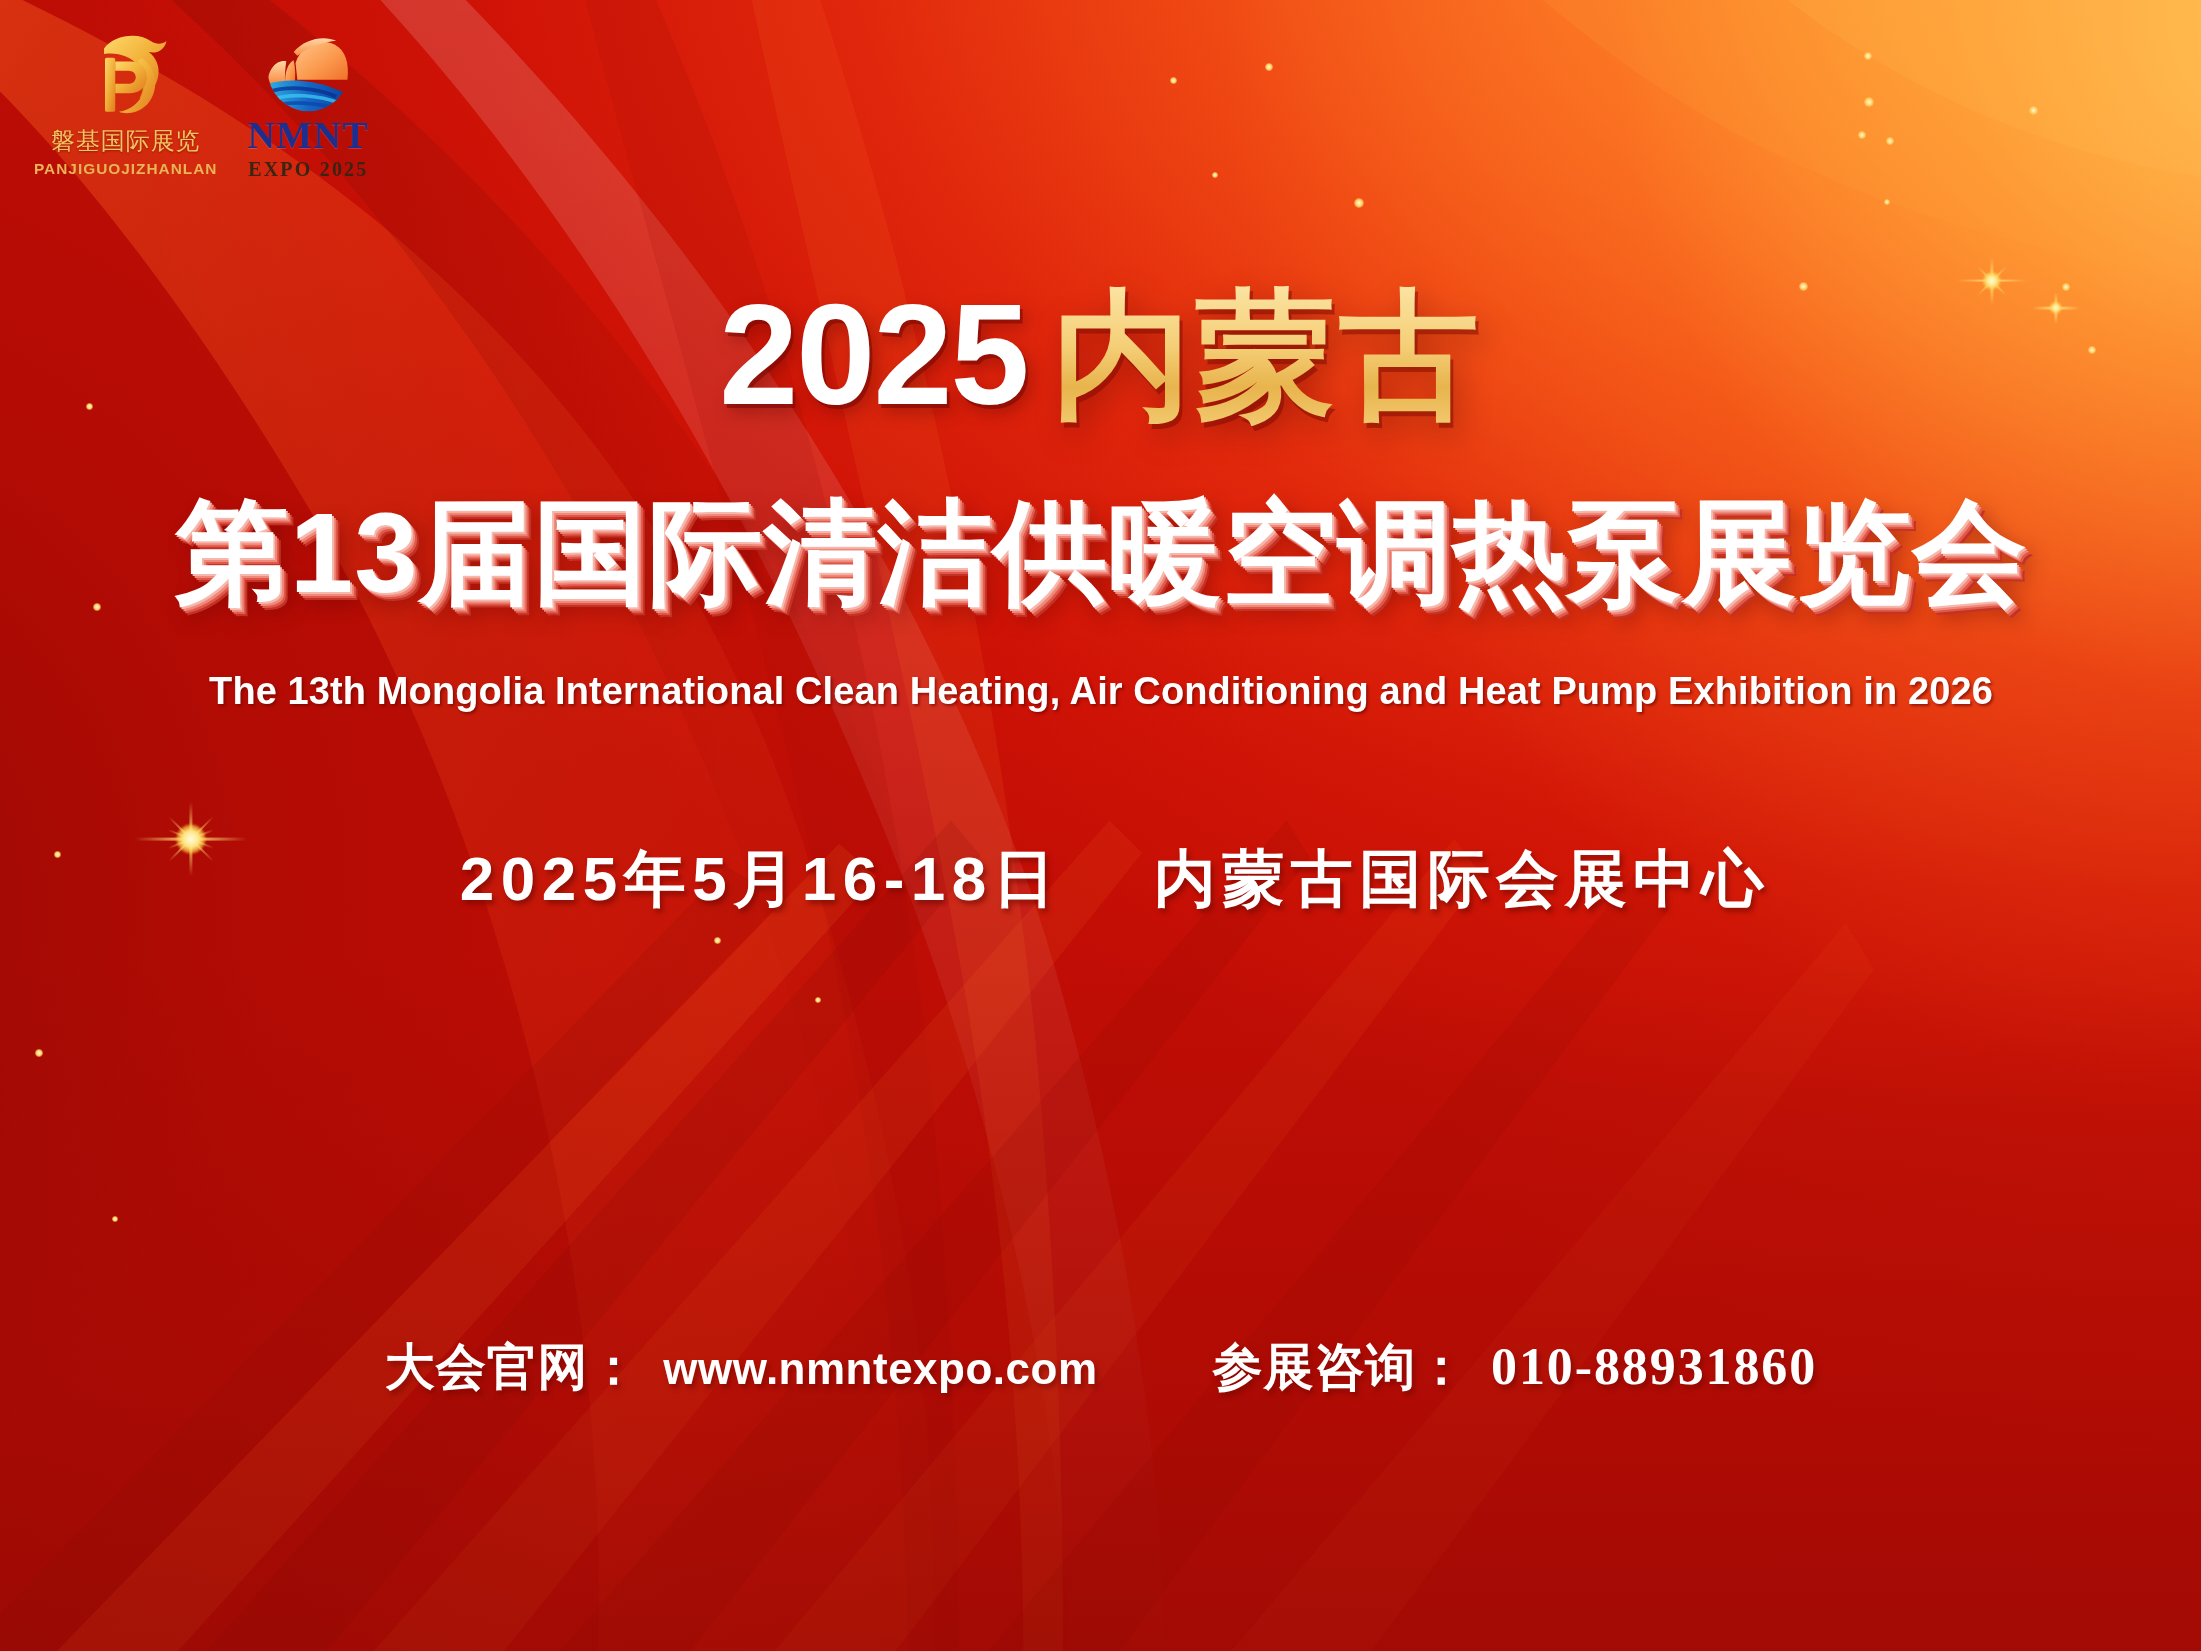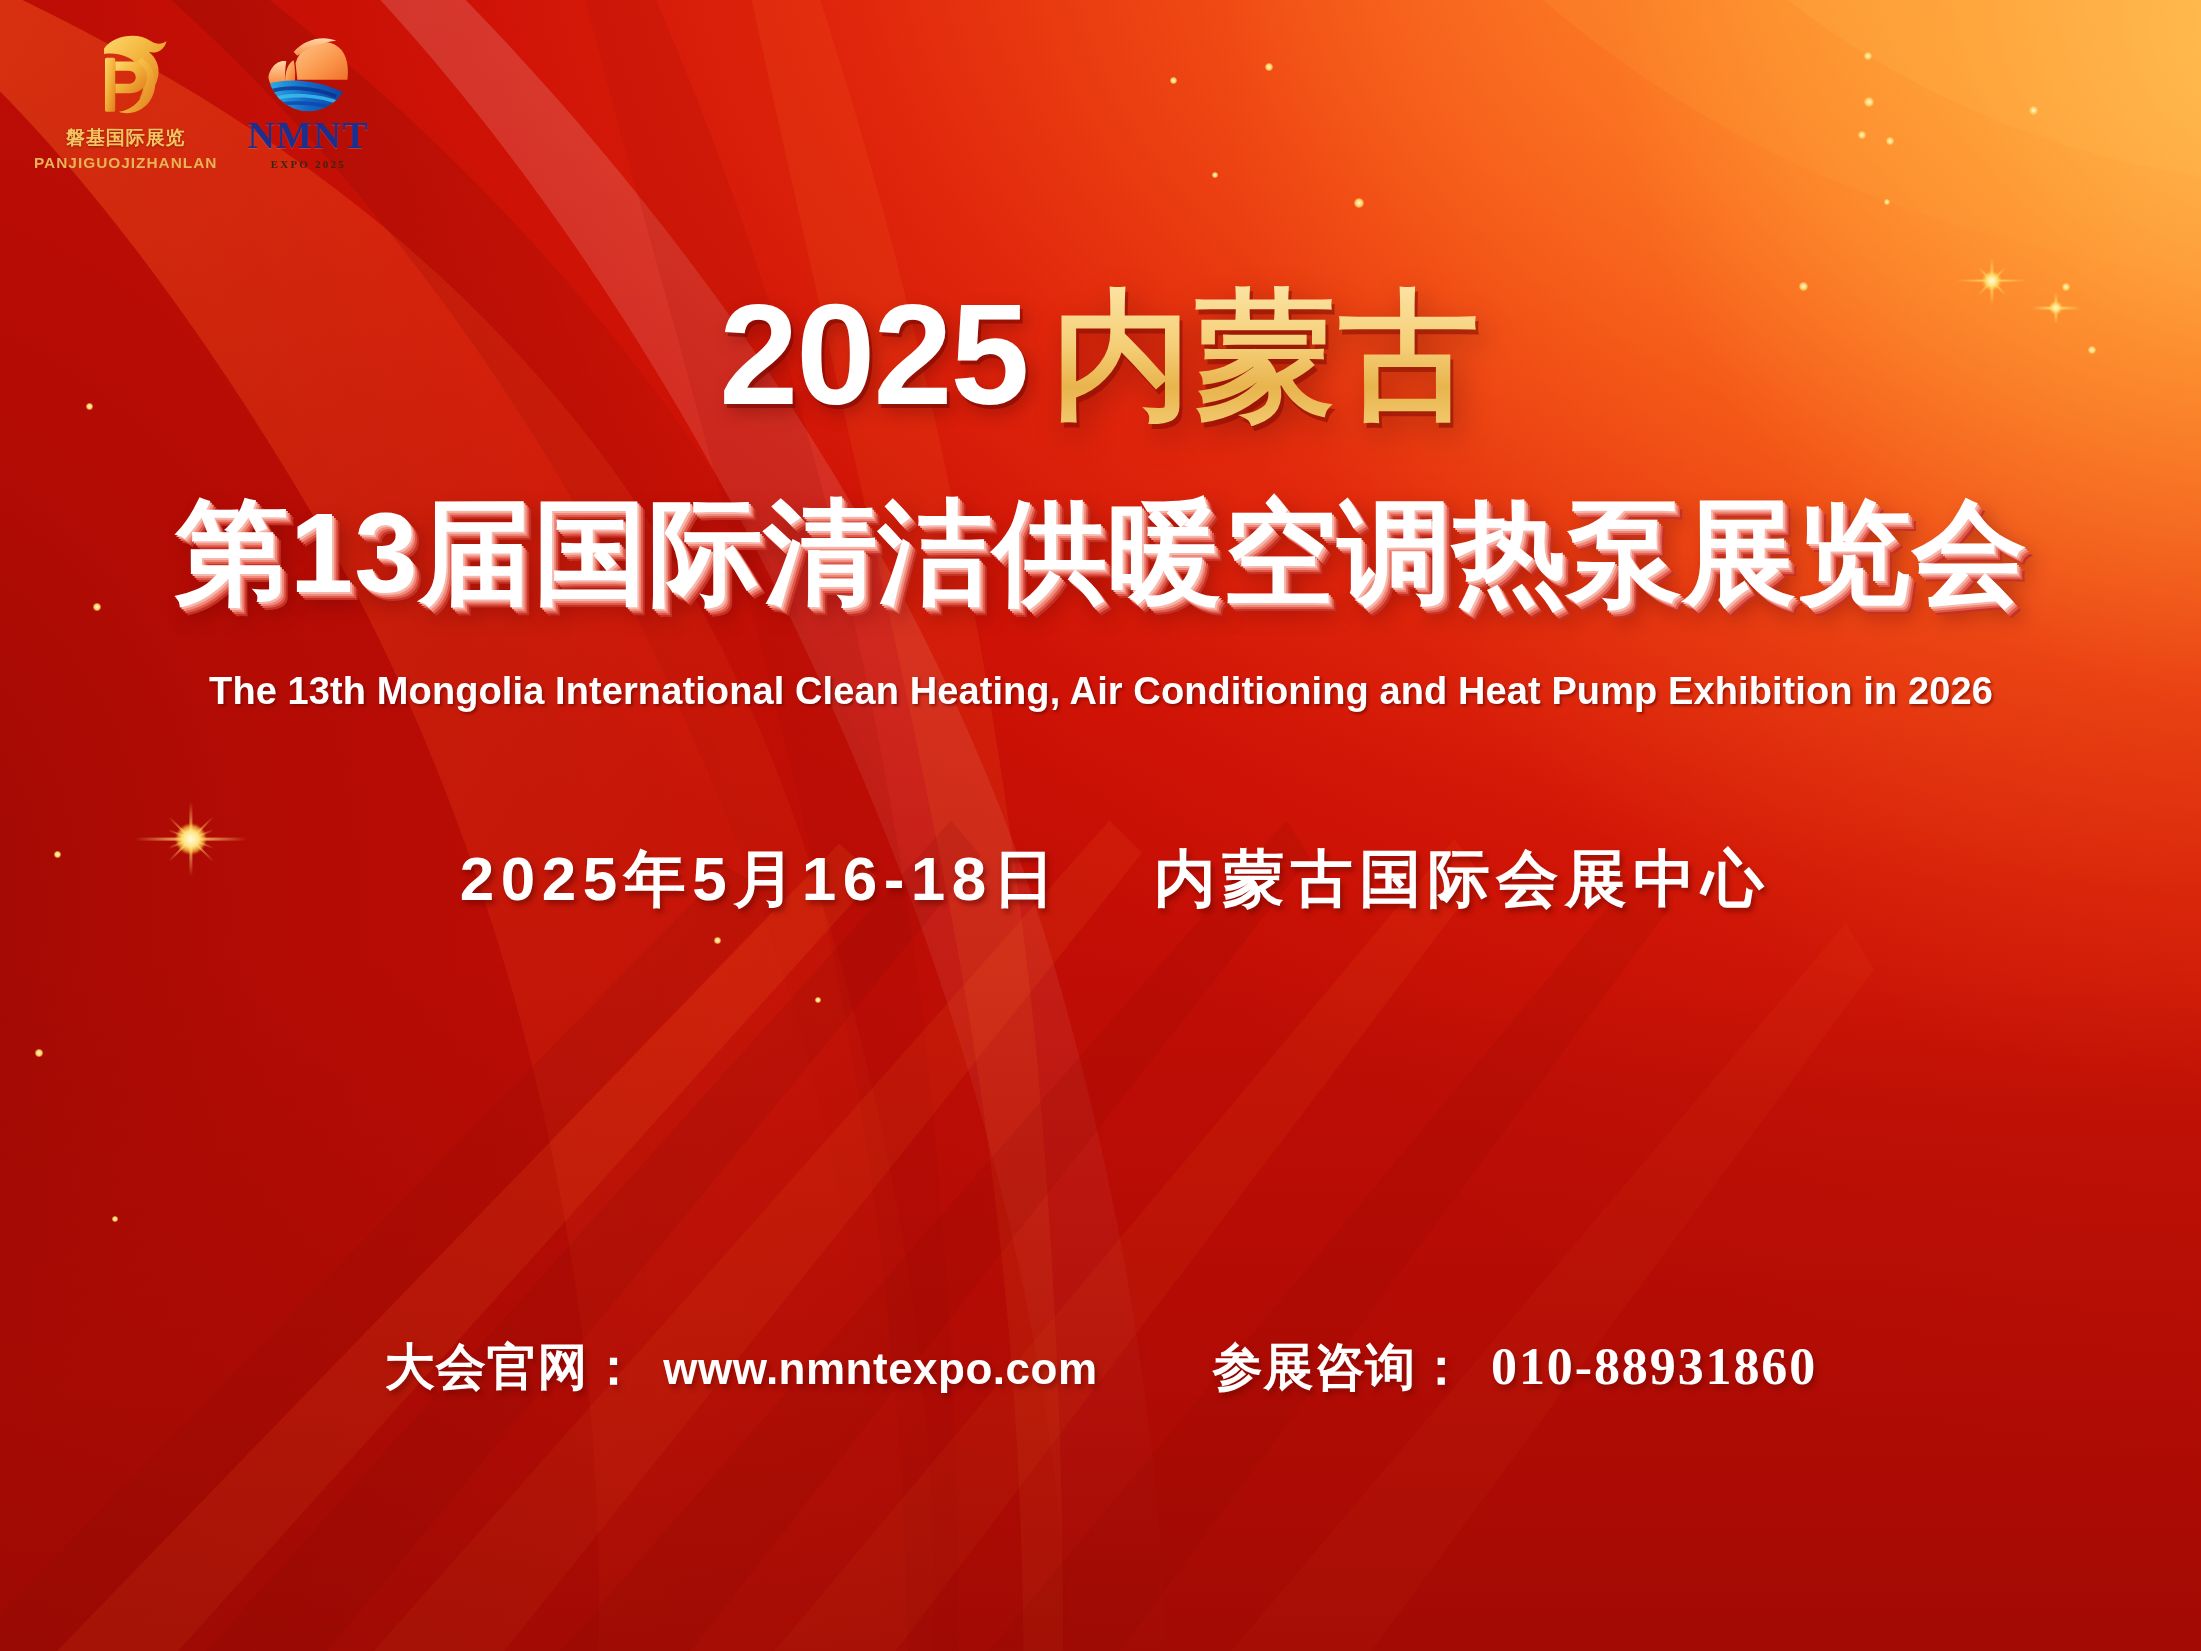--- a/index.html
+++ b/index.html
@@ -90,23 +90,23 @@
     top: 26px;
     display: flex;
     align-items: flex-start;
     gap: 30px;
     z-index: 6;
   }
   .logo-block { display: flex; flex-direction: column; align-items: center; }
   .pj-mark { width: 99px; height: 97px; }
   .pj-cn {
     margin-top: 1.9px;
-    font-size: 19px;
+    font-size: 24px;
     letter-spacing: 0.9px;
-    font-weight: 700;
+    font-weight: 400;
     color: #f3c561;
     text-shadow: 0 0.9px 1.9px rgba(90,10,0,0.5);
     white-space: nowrap;
   }
   .pj-py {
     margin-top: 2.8px;
     font-size: 15.4px;
     letter-spacing: 1px;
     font-weight: 700;
     color: #e8b455;
@@ -118,21 +118,21 @@
     font-size: 38px;
     font-weight: 700;
     letter-spacing: 1.4px;
     font-family: "Liberation Serif", "DejaVu Serif", serif;
     color: #1c2f8f;
     text-shadow: 0 0.9px 0.9px rgba(255,255,255,0.18);
     line-height: 1;
   }
   .nmnt-sub {
     margin-top: 3.7px;
-    font-size: 11px;
+    font-size: 20px;
     font-weight: 700;
     letter-spacing: 2.2px;
     font-family: "Liberation Serif", "DejaVu Serif", serif;
     color: #3a2414;
   }
 
   
   .content {
     position: absolute;
     inset: 0;

